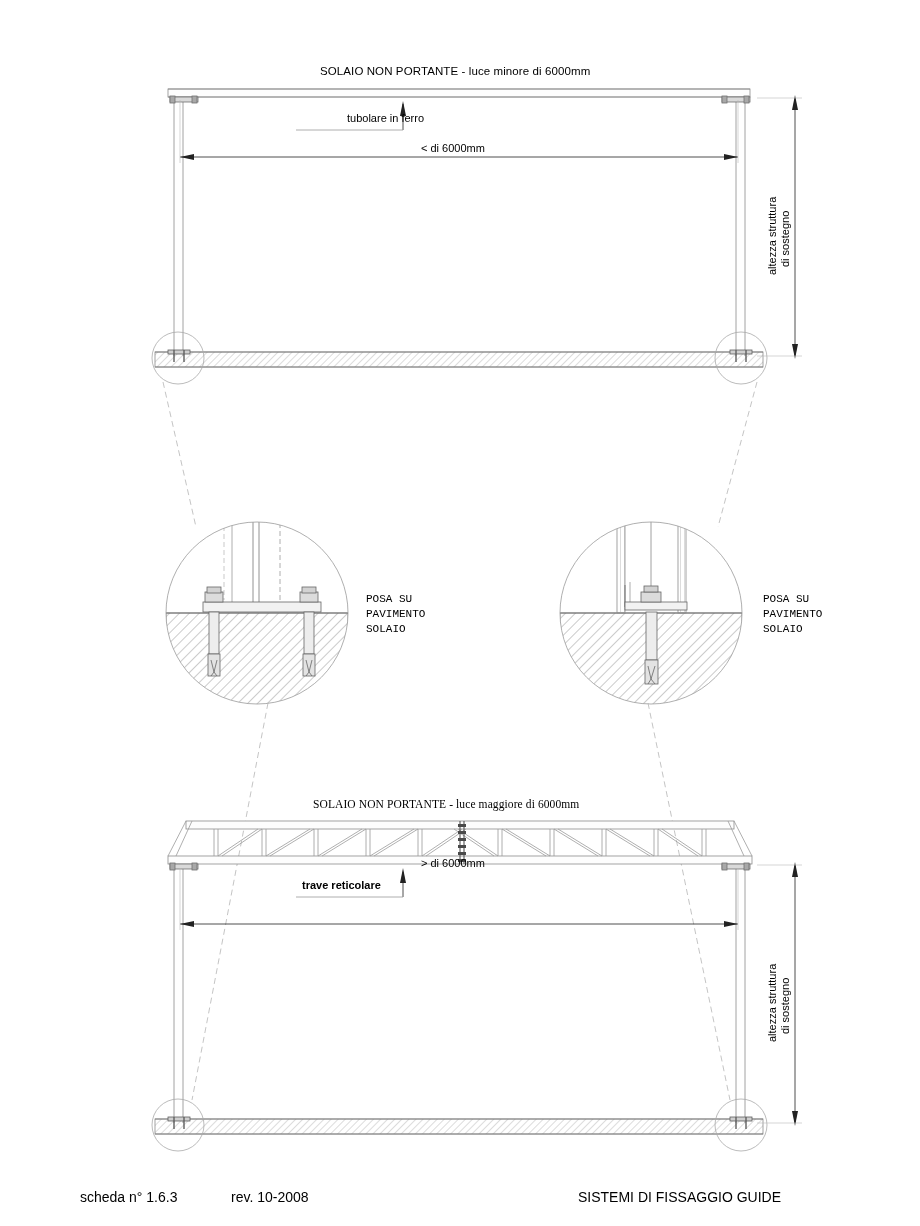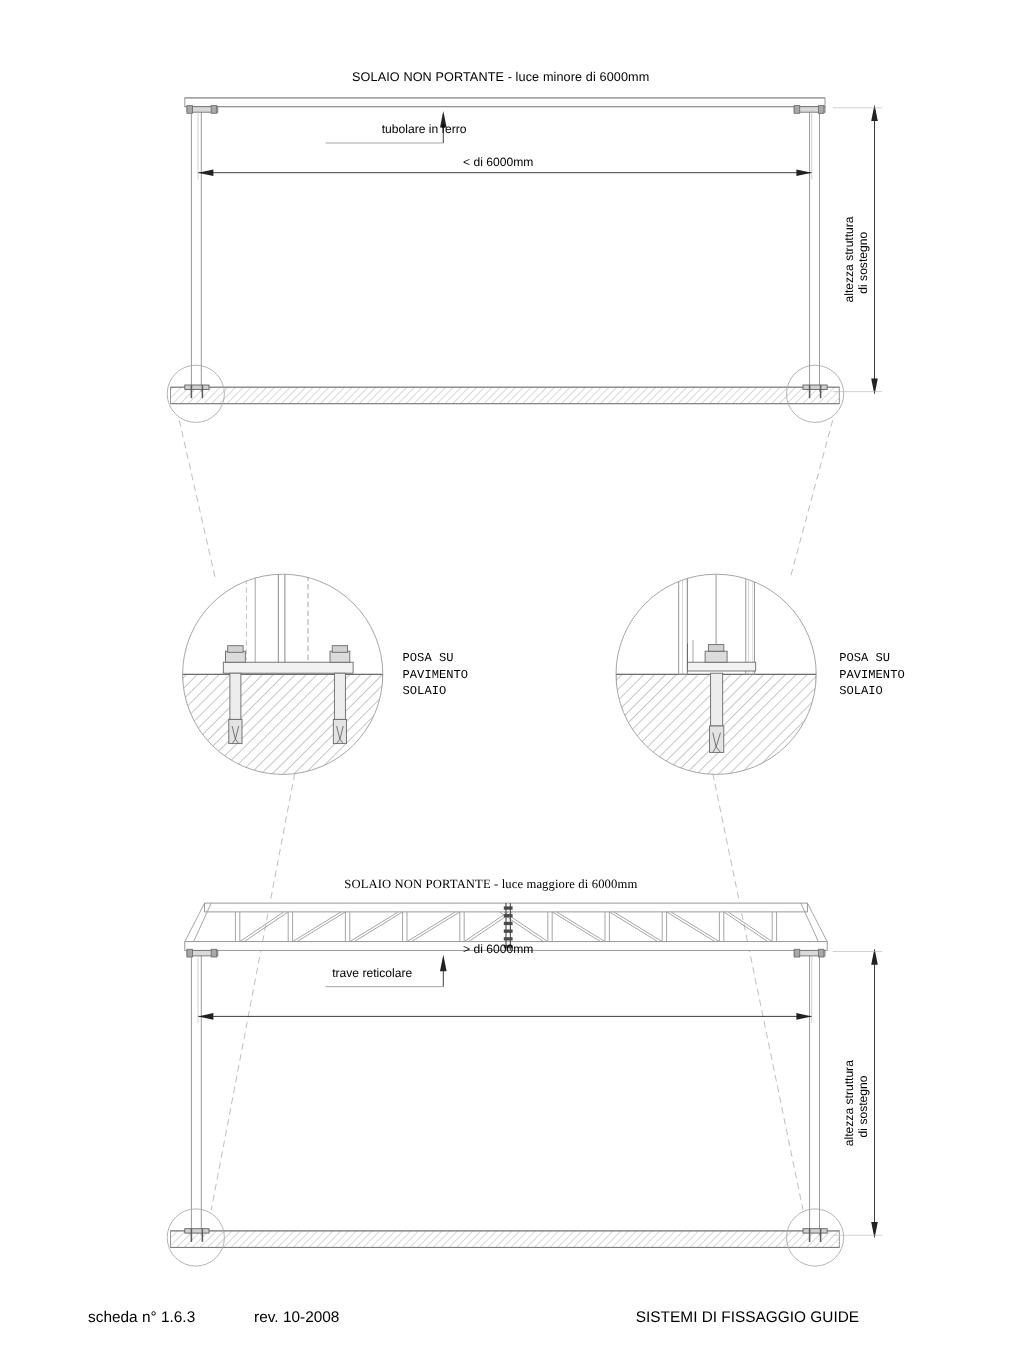--- a/index.html
+++ b/index.html
@@ -320,21 +320,21 @@
 <div class="txt t-detail" style="left:366px;top:592px;">POSA SU</div>
 <div class="txt t-detail" style="left:366px;top:607px;">PAVIMENTO</div>
 <div class="txt t-detail" style="left:366px;top:622px;">SOLAIO</div>
 
 <div class="txt t-detail" style="left:763px;top:592px;">POSA SU</div>
 <div class="txt t-detail" style="left:763px;top:607px;">PAVIMENTO</div>
 <div class="txt t-detail" style="left:763px;top:622px;">SOLAIO</div>
 
 <div class="txt t-title" style="left:313px;top:798px;font-family:Liberation Serif, serif;">SOLAIO NON PORTANTE - luce maggiore di 6000mm</div>
 
-<div class="txt t-lead" style="left:302px;top:879px;">trave reticolare</div>
+<div class="txt t-lead" style="left:302px;top:879px;font-weight:bold;">trave reticolare</div>
 
 <div class="txt t-dim" style="left:421px;top:857px;">&gt; di 6000mm</div>
 
 <div class="txt t-dim vert" style="left:766px;top:1042px;">altezza struttura</div>
 <div class="txt t-dim vert" style="left:779px;top:1034px;">di sostegno</div>
 
 <div class="txt t-footL" style="left:80px;top:1189px;">scheda n° 1.6.3</div>
 <div class="txt t-footL" style="left:231px;top:1189px;">rev. 10-2008</div>
 <div class="txt t-footR" style="left:578px;top:1189px;">SISTEMI DI FISSAGGIO GUIDE</div>
 

